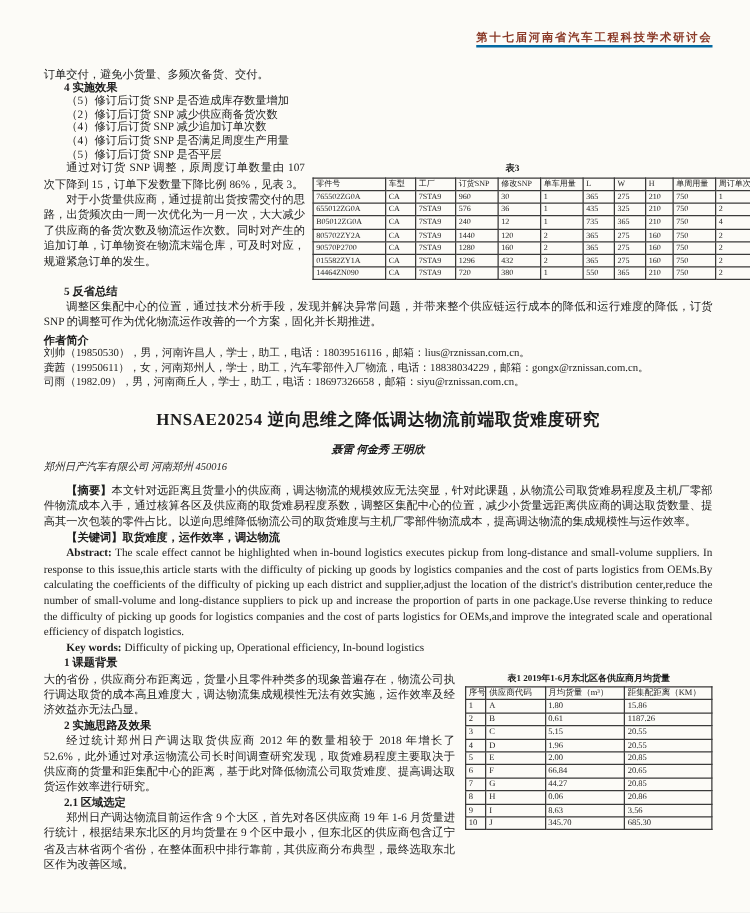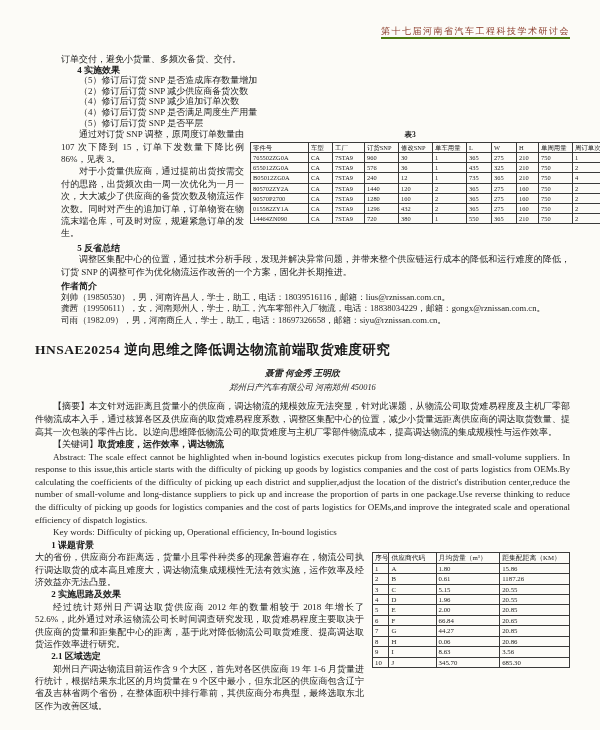--- a/index.html
+++ b/index.html
@@ -5,25 +5,25 @@
   * { margin:0; padding:0; box-sizing:border-box; }
   html,body { width:600px; height:730px; }
   body { background:#d9d9d9; font-family:"Liberation Serif","DejaVu Serif",serif; }
   .page {
     width:600px; height:730px; background:#fcfbf7; overflow:hidden;
     padding:20px 30px 0 35px; color:#1c1c1c; position:relative;
   }
   
   .conf-header { text-align:right; margin-bottom:16px; }
   .conf-header span {
-    font-size:9px; font-weight:normal; color:#8a3a28;
-    border-bottom:2px solid #4d7c0f; padding-bottom:1px; letter-spacing:1.5px;
+    font-size:9px; font-weight:bold; color:#8a3a28;
+    border-bottom:2px solid #0369a1; padding-bottom:1px; letter-spacing:1.5px;
   }
   
-  .sec-a { font-size:9px; line-height:10.6px;margin-left:26px; }
+  .sec-a { font-size:9px; line-height:10.6px; }
   .sec-a .line { text-align:justify; }
   .indent { text-indent:2em; }
   .h-inline { text-indent:1.8em; font-weight:bold; }
   .h-flush { font-weight:bold; }
   .items div { text-indent:2em; }
   .para { font-size:9px; line-height:12.4px; text-align:justify; text-indent:2em; }
   
   .t3-float { float:right; width:320px; margin:2px 0 4px 6px; }
   .t3-caption { text-align:center; font-size:7.5px; font-weight:bold; margin-bottom:1px; }
   table.doc-table { border-collapse:collapse; width:100%; table-layout:fixed; }
@@ -37,27 +37,27 @@
   table.t3 th:nth-child(3){width:32px} table.t3 th:nth-child(4){width:34px}
   table.t3 th:nth-child(5){width:34px} table.t3 th:nth-child(6){width:34px}
   table.t3 th:nth-child(7){width:25px} table.t3 th:nth-child(8){width:25px}
   table.t3 th:nth-child(9){width:22px} table.t3 th:nth-child(10){width:34px}
   table.t3 th:nth-child(11){width:42px}
   .clear { clear:both; }
   .sec-a .s5-p { margin-bottom:2px; }
   .author-head { font-weight:bold; font-size:9px; margin-top:3px; }
   .author-lines div { font-size:8.6px; line-height:11.5px; }
   
-  .paper-title { font-size:13.5px; font-weight:bold; margin-top:15px; letter-spacing:.5px; }
+  .paper-title { text-align:center; font-size:13.5px; font-weight:bold; margin-top:15px; letter-spacing:.5px; }
   .paper-authors { text-align:center; font-size:8.8px; font-style:italic; font-weight:bold; margin-top:9px; }
-  .paper-affil { text-align:center; font-size:8.4px; font-style:italic; margin-top:2px; }
+  .paper-affil { text-align:left; font-size:8.4px; font-style:italic; margin-top:2px; }
   .abs-block { margin-top:7px; }
   .abs-p { font-size:9px; line-height:12.6px; text-align:justify; text-indent:2em; }
   .kw-zh { font-weight:bold; }
-  .lbl { font-weight:normal; }
+  .lbl { font-weight:bold; }
   .en { font-family:"Liberation Serif","DejaVu Serif",serif; }
   
   .bottom-cols { display:flex; gap:8px; }
   .bottom-left { flex:1; }
   .bottom-left .para, .bottom-left .cont { font-size:9px; line-height:12.3px; text-align:justify; }
   .cont { text-indent:0; }
   .bottom-right { width:198px; flex:none; padding-top:1px; }
   .t1-caption { font-size:7.2px; font-weight:bold; text-align:center; margin-bottom:1px; white-space:nowrap; }
   table.t1 { font-size:6.8px; }
   table.t1 th, table.t1 td { height:10.4px; line-height:9.4px; }
@@ -228,20 +228,21 @@
 
     <div class="bottom-cols">
       <div class="bottom-left">
         <p class="cont">大的省份，供应商分布距离远，货量小且零件种类多的现象普遍存在，物流公司执行调达取货的成本高且难度大，调达物流集成规模性无法有效实施，运作效率及经济效益亦无法凸显。</p>
         <div class="h-inline" style="font-size:9px; line-height:12.6px;">2 实施思路及效果</div>
         <p class="para" style="line-height:12.3px;">经过统计郑州日产调达取货供应商 2012 年的数量相较于 2018 年增长了 52.6%，此外通过对承运物流公司长时间调查研究发现，取货难易程度主要取决于供应商的货量和距集配中心的距离，基于此对降低物流公司取货难度、提高调达取货运作效率进行研究。</p>
         <div class="h-inline" style="font-size:9px; line-height:12.6px;">2.1 区域选定</div>
         <p class="para" style="line-height:12.3px;">郑州日产调达物流目前运作含 9 个大区，首先对各区供应商 19 年 1-6 月货量进行统计，根据结果东北区的月均货量在 9 个区中最小，但东北区的供应商包含辽宁省及吉林省两个省份，在整体面积中排行靠前，其供应商分布典型，最终选取东北区作为改善区域。</p>
       </div>
       <div class="bottom-right">
+        <div class="t1-caption">表1 2019年1-6月东北区各供应商月均货量</div>
         <table class="doc-table t1">
             <thead>
               <tr>
                 <th>序号</th>
                 <th>供应商代码</th>
                 <th>月均货量（m³）</th>
                 <th>距集配距离（KM）</th>
               </tr>
             </thead>
             <tbody>

